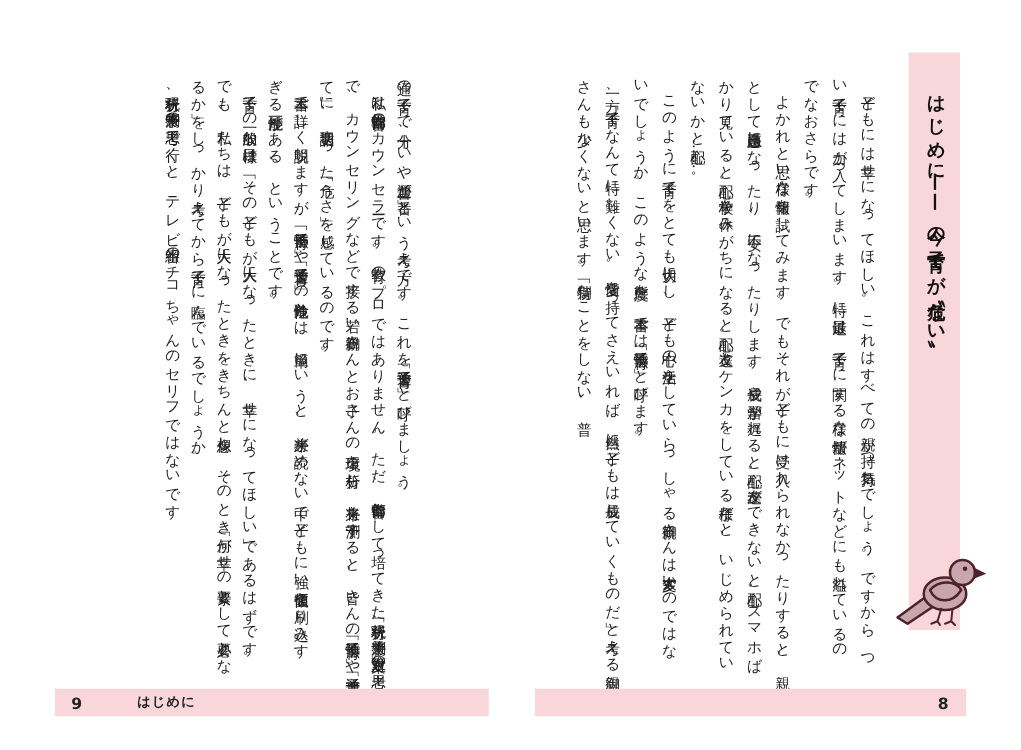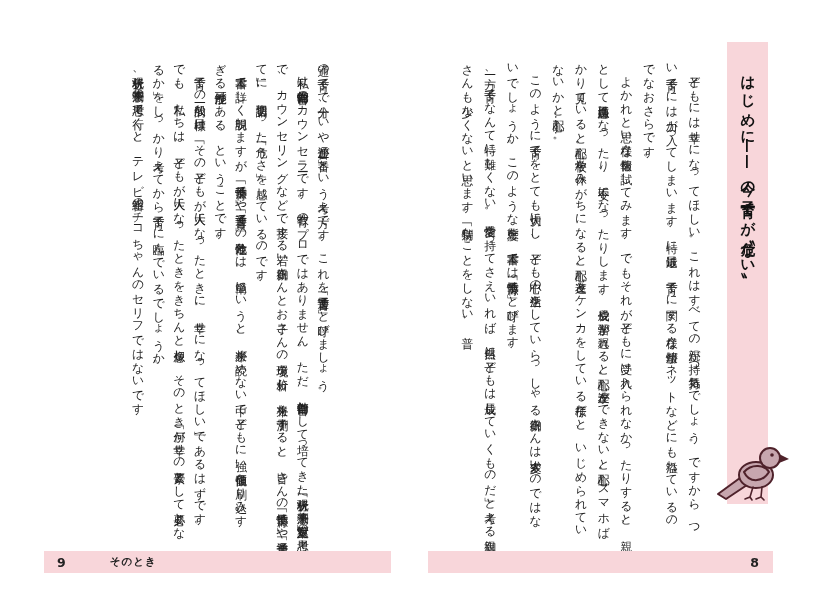--- a/index.html
+++ b/index.html
@@ -53,21 +53,21 @@
   <div>
     <div class="vtext left-text">
       <p class="noind">通の子育てで十分、いや普通が一番」という考え方です。これを「普通子育て」と呼びましょう。</p>
       <p>私は元幹部自衛官のカウンセラーです。教育のプロではありません。ただ、幹部自衛官として培ってきた「現状分析、将来予測、対策立案」の思考で、カウンセリングなどで接する若い親御さんとお子さんの環境を分析し、将来を予測すると、皆さんの「情熱子育て」や「普通子育て」に、切羽詰まった「危うさ」を感じているのです。</p>
       <p>本書で詳しく説明しますが、「情熱子育て」や「普通子育て」の危険性とは、簡単にいうと、将来が読めない中で子どもに強い価値観を刷り込みすぎる可能性がある、ということです。</p>
       <p>子育ての一般的な目標は、「その子どもが大人になったときに、幸せになってほしい」であるはずです。でも、私たちは、子どもが大人になったときをきちんと想像し、そのとき「何が幸せの要素として必要となるか」をしっかり考えてから子育てに臨んでいるでしょうか。</p>
       <p>現状分析、将来予測の思考で行くと、テレビ番組のチコちゃんのセリフではないです</p>
     </div>
     <div class="footer footer-left">
       <span class="pagenum">9</span>
-      <span class="chapter">そのとき</span>
+      <span class="chapter">はじめに</span>
     </div>
   </div>
 
   <div>
     <div class="banner">
       <div class="banner-text">はじめに——今の子育てが〝危ない〟</div>
     </div>
 
     <svg class="bird" viewBox="0 0 76 62" xmlns="http://www.w3.org/2000/svg">
       <g stroke="#4f222b" stroke-width="2" fill="#c7a6ae" stroke-linejoin="round">

